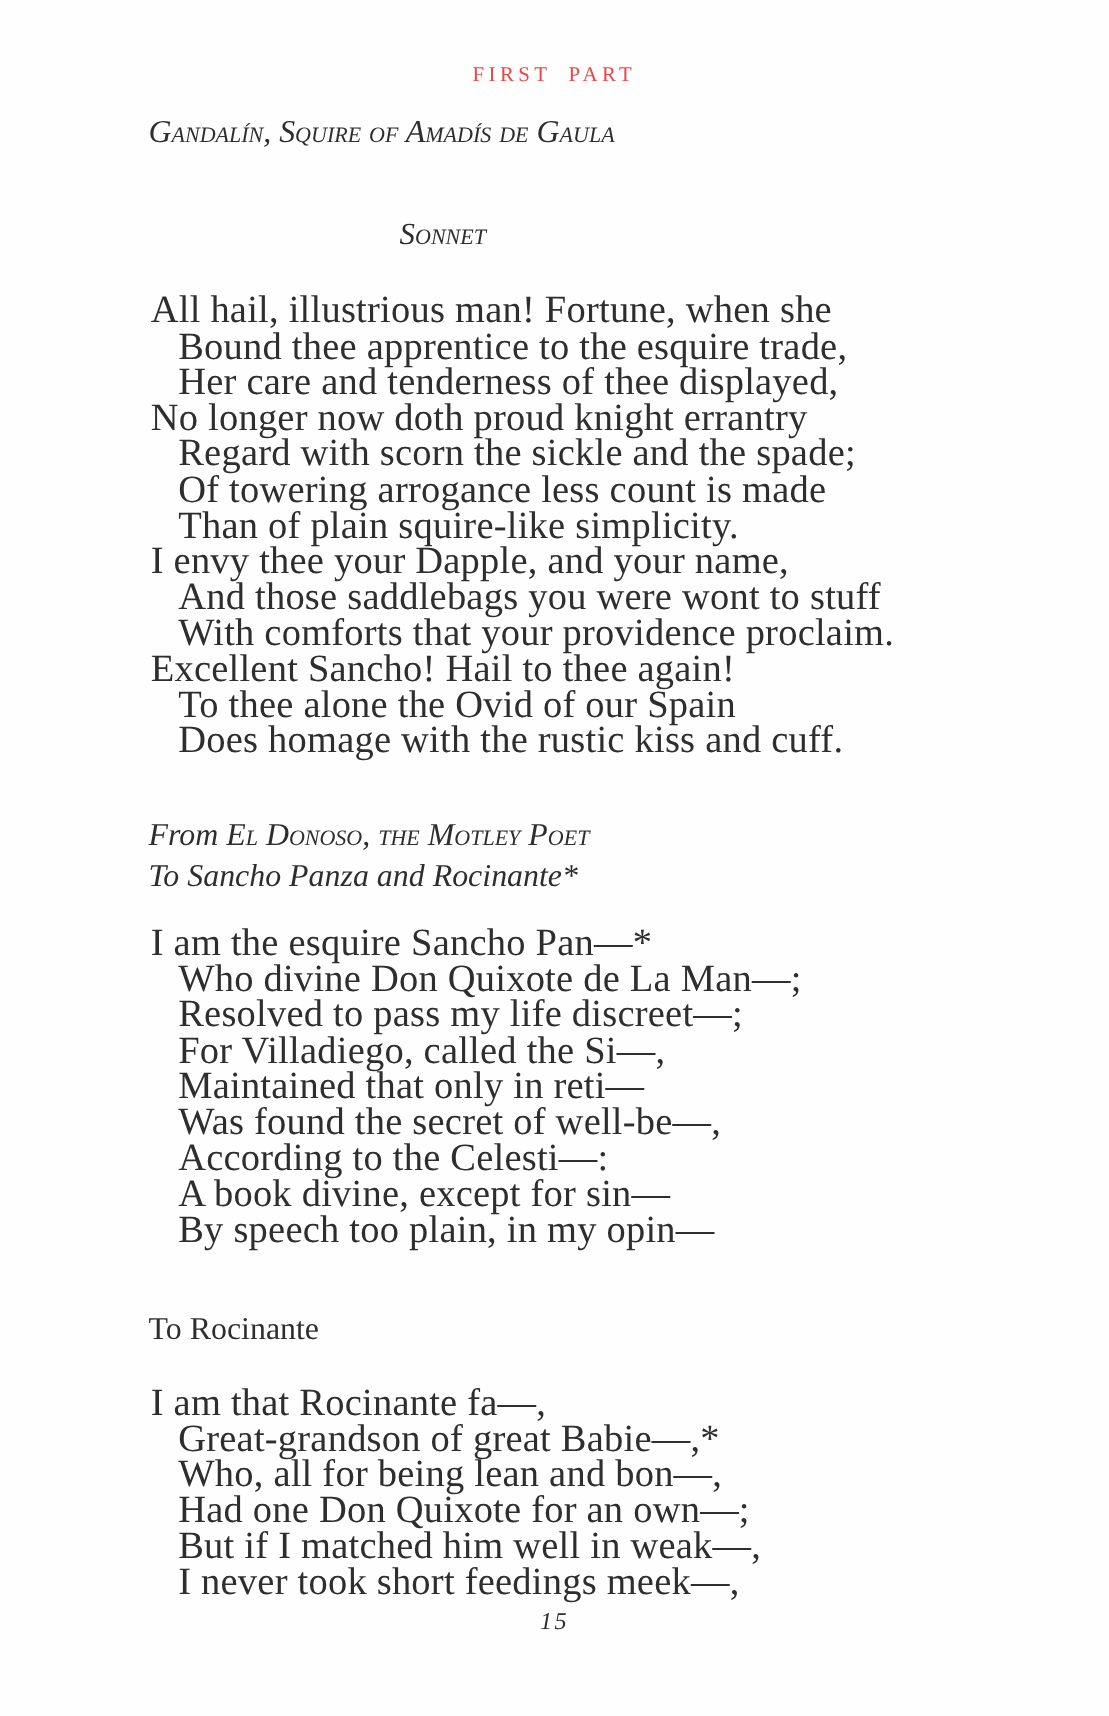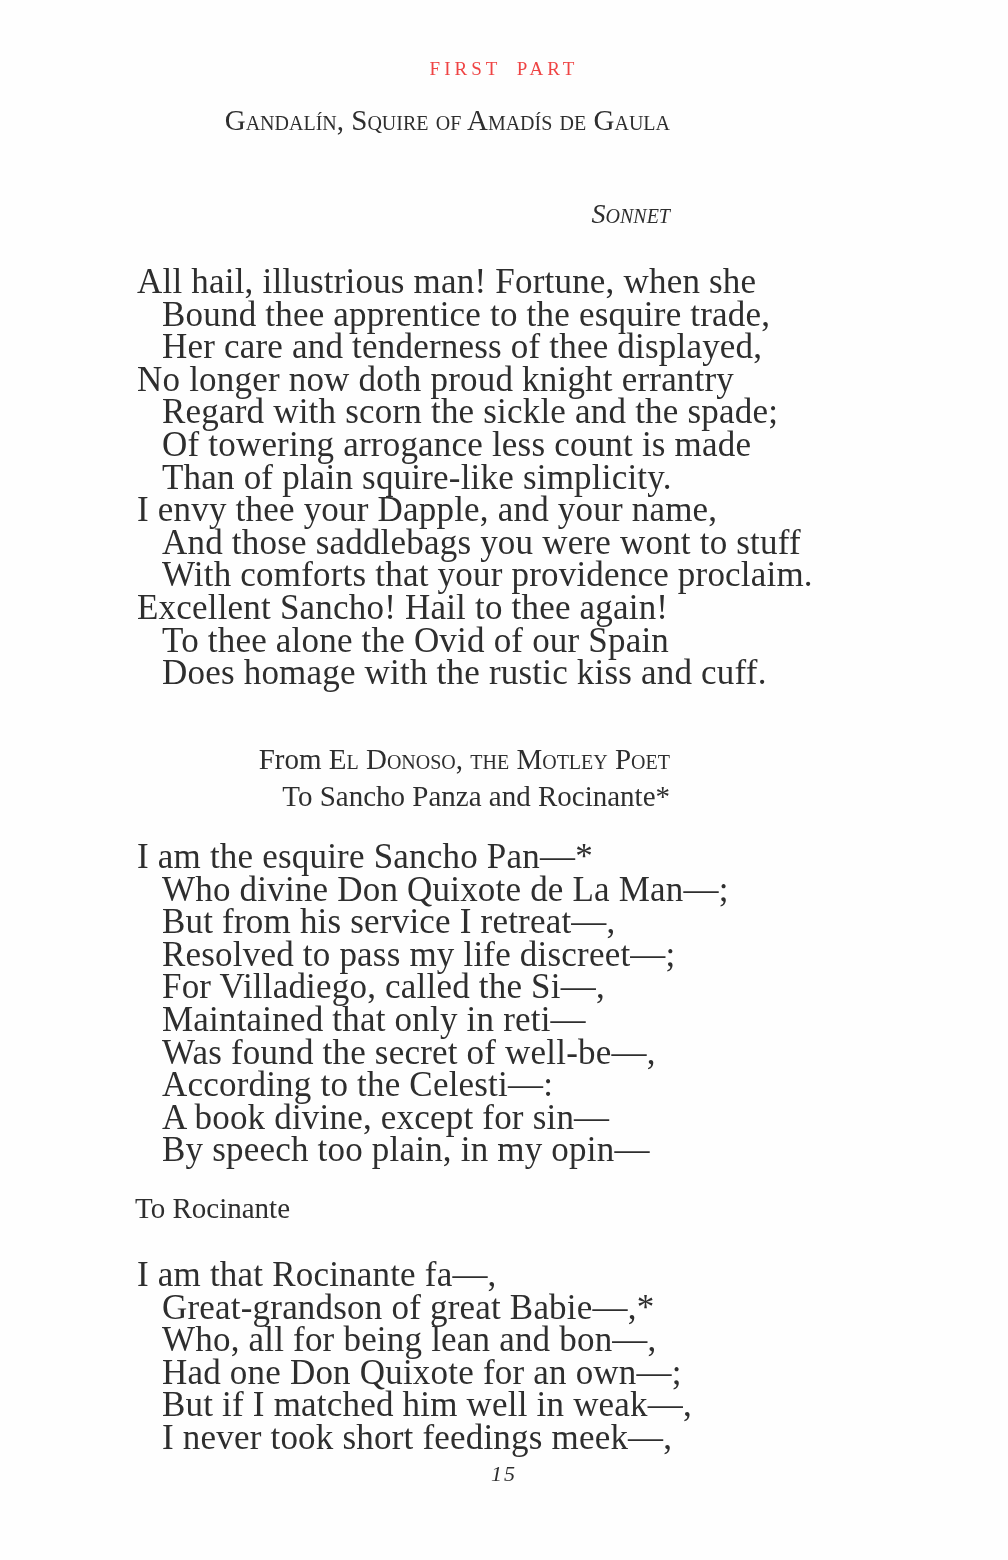--- a/index.html
+++ b/index.html
@@ -25,31 +25,32 @@
     text-align: center;
     font-size: 19px;
     letter-spacing: 4px;
     word-spacing: 7px;
     color: #ef4444;
   }
   .head-block {
     position: absolute;
     left: 135px;
     width: 535px;
-    text-align: right;
+    text-align: left;
+    font-style: italic;
     font-size: 29px;
     line-height: 37px;
   }
   .sc { font-variant: small-caps; }
   .form-label {
     position: absolute;
     top: 198px;
     left: 135px;
     width: 535px;
-    text-align: right;
+    text-align: center;
     font-style: italic;
     font-variant: small-caps;
     font-size: 28px;
   }
   .poem {
     position: absolute;
     left: 137px;
     width: 620px;
     font-size: 35px;
     line-height: 32.6px;
@@ -110,21 +111,20 @@
   <div class="head-block" style="top:741px">
     <div>
       <span>From </span><span class="sc">El Donoso, the Motley Poet</span>
     </div>
     <div>To Sancho Panza and Rocinante*</div>
   </div>
 
   <div class="poem" style="top:841px">
       <div class="line">I am the esquire Sancho Pan—*</div>
       <div class="line indent">Who divine Don Quixote de La Man—;</div>
-      <div class="line indent">But from his service I retreat—,</div>
       <div class="line indent">Resolved to pass my life discreet—;</div>
       <div class="line indent">For Villadiego, called the Si—,</div>
       <div class="line indent">Maintained that only in reti—</div>
       <div class="line indent">Was found the secret of well-be—,</div>
       <div class="line indent">According to the Celesti—:</div>
       <div class="line indent">A book divine, except for sin—</div>
       <div class="line indent">By speech too plain, in my opin—</div>
     </div>
 
   <div class="section-head">To Rocinante</div>

